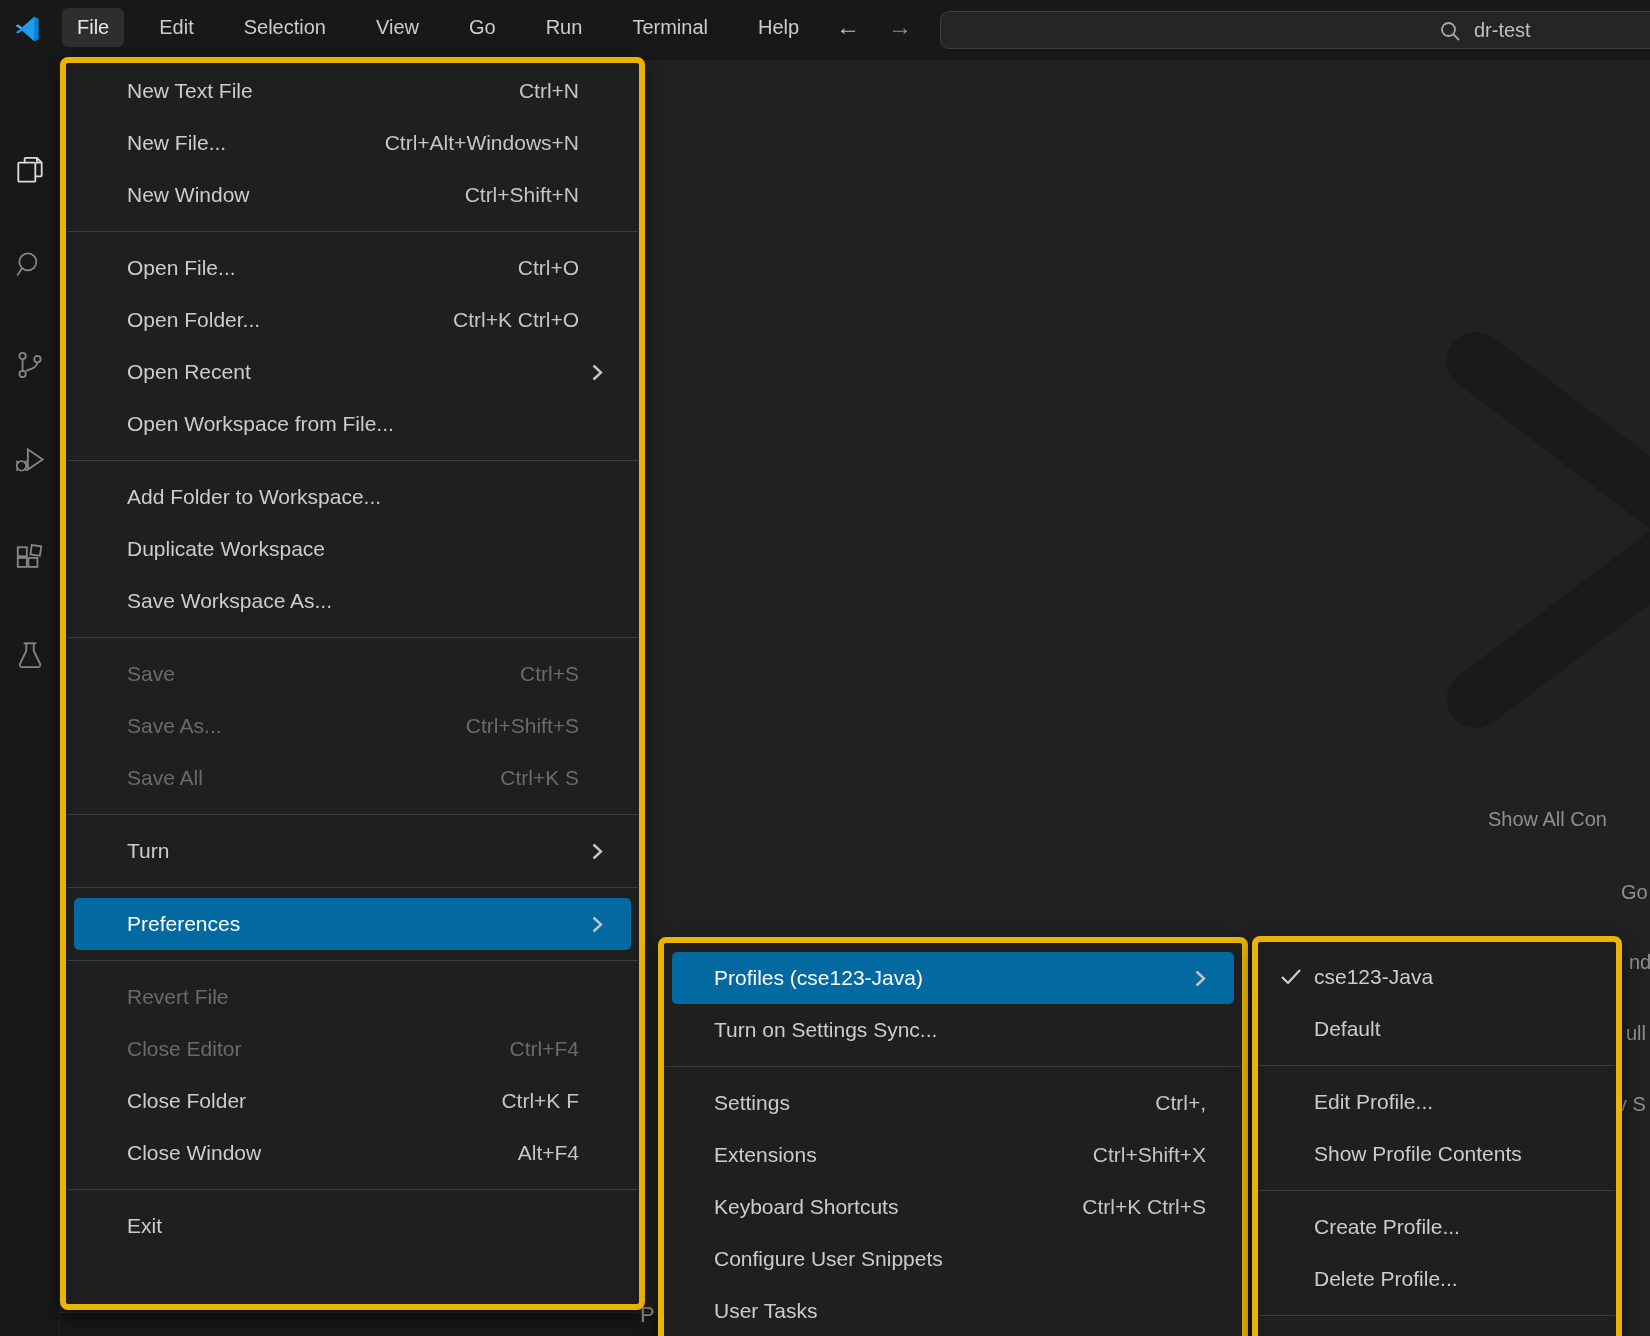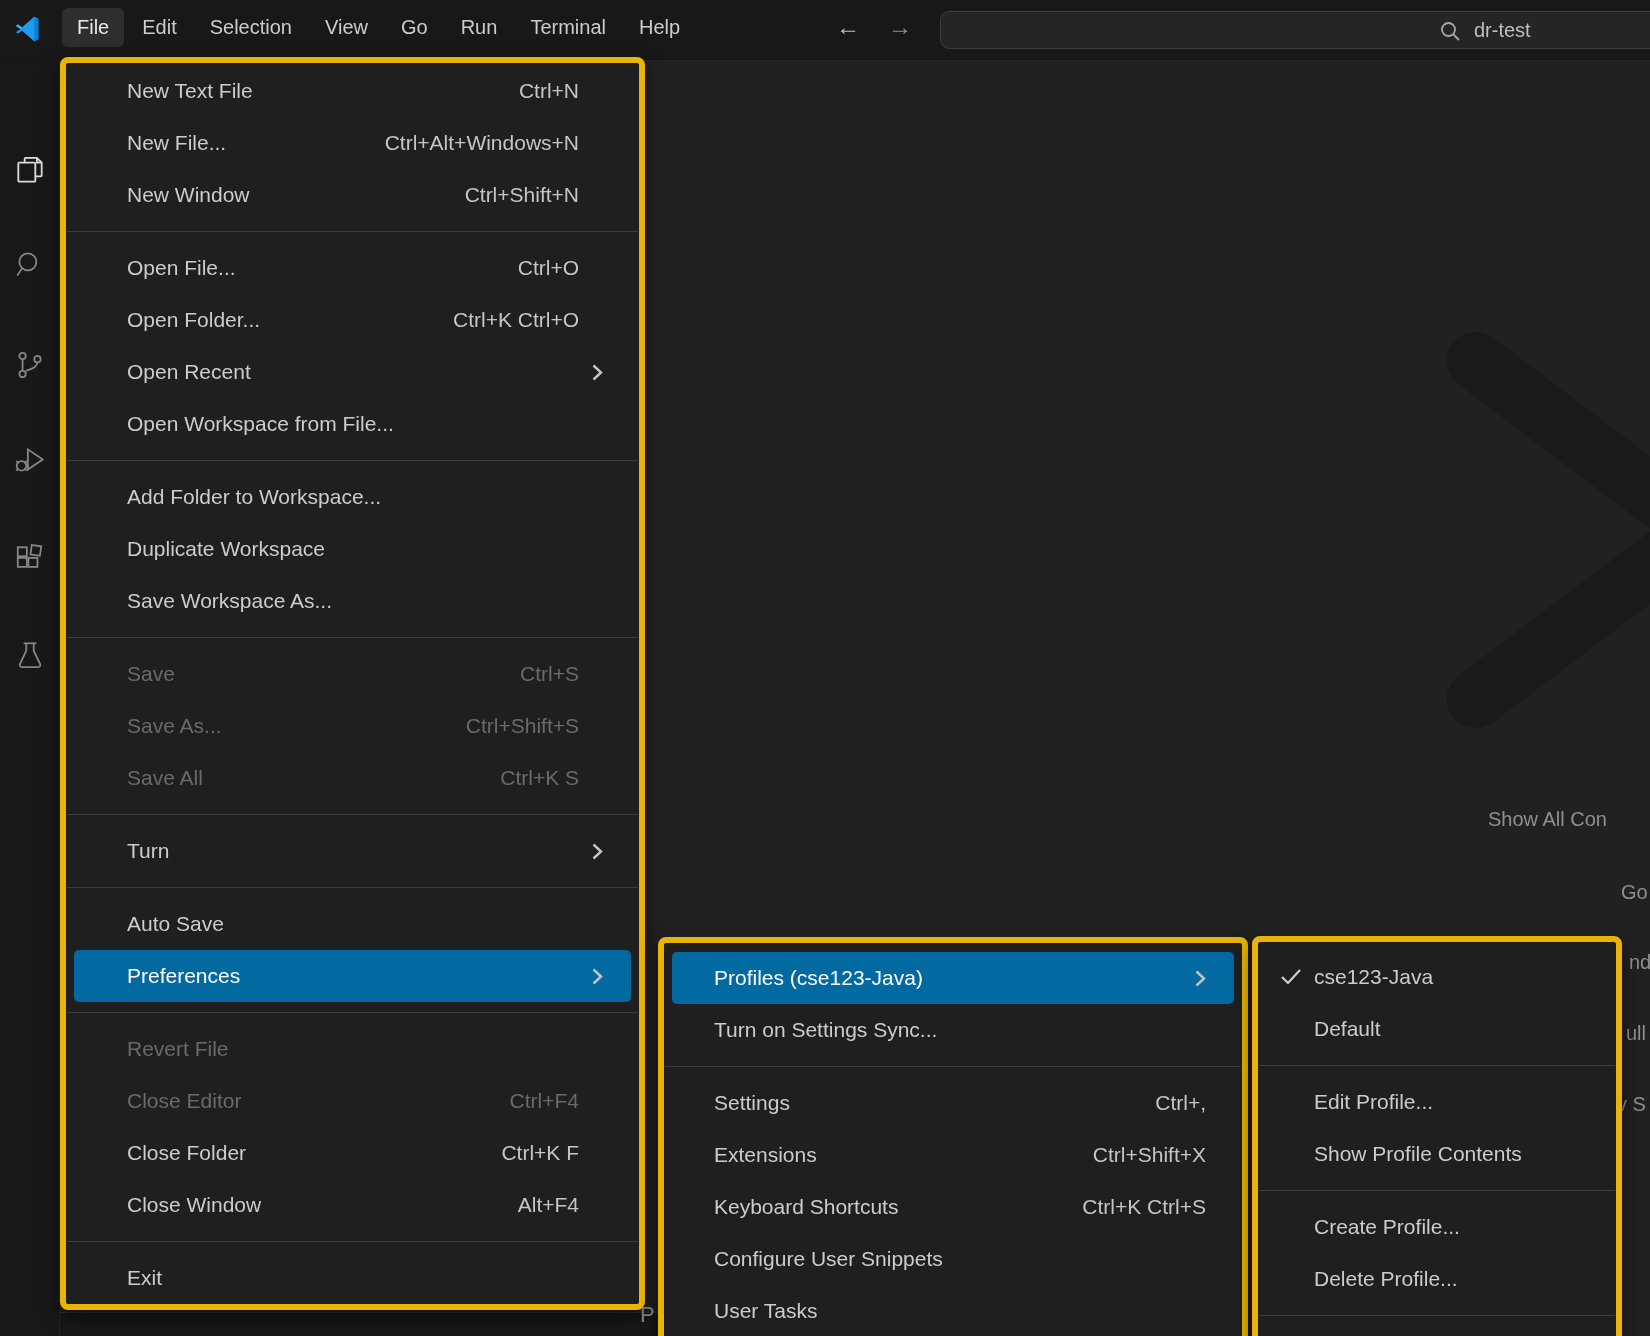--- a/index.html
+++ b/index.html
@@ -21,21 +21,21 @@
 
   
   #bottom-strip { position:absolute; left:60px; top:1312px; width:600px; height:24px;
     background:#181818; border-top:1px solid #2e2e2e; }
   #partial-p { position:absolute; left:640px; top:1302px; color:#9a9a9a; font-size:22px; width:17px; overflow:hidden; }
 
   
   #titlebar { position:absolute; left:0; top:0; width:1650px; height:60px; background:#181818;
     border-bottom:1px solid #151515; z-index:40; display:flex; align-items:center; }
   #vscode-logo { position:absolute; left:13px; top:14px; width:30px; height:30px; }
-  #menubar { position:absolute; left:62px; top:8px; display:flex; gap:3px; }
+  #menubar { position:absolute; left:62px; top:8px; display:flex; gap:20px; }
   .mb-item { color:#cccccc; font-size:20px; padding:8px 15px; border-radius:6px; cursor:default; }
   .mb-item.active { background:#2e2e2e; color:#e8e8e8; }
   .nav-arrow { position:absolute; top:13px; font-size:24px; color:#c0c0c0; }
   #nav-back { left:836px; }
   #nav-forward { left:888px; color:#8f8f8f; }
   #command-center { position:absolute; left:940px; top:11px; width:1100px; height:38px;
     background:#252526; border:1px solid #3d3d3d; border-radius:9px; }
   #cc-icon { position:absolute; left:498px; top:8px; }
   #cc-text { position:absolute; left:533px; top:7px; color:#bfbfbf; font-size:20px; }
 
@@ -221,23 +221,20 @@
         <span class="shortcut">Ctrl+K S</span>
       </div>
       <div class="sep"></div>
       <div class="row">
         <span class="lbl">Turn</span>
         <span class="chevron"><svg width="13" height="21" viewBox="0 0 13 21">
             <path d="M2.5,3.5 L10,10.5 L2.5,17.5"></path>
           </svg></span>
       </div>
       <div class="sep"></div>
-      <div class="row">
-        <span class="lbl">Auto Save</span>
-      </div>
       <div class="row hl">
         <span class="lbl">Preferences</span>
         <span class="chevron"><svg width="13" height="21" viewBox="0 0 13 21">
             <path d="M2.5,3.5 L10,10.5 L2.5,17.5"></path>
           </svg></span>
       </div>
       <div class="sep"></div>
       <div class="row dis">
         <span class="lbl">Revert File</span>
       </div>

